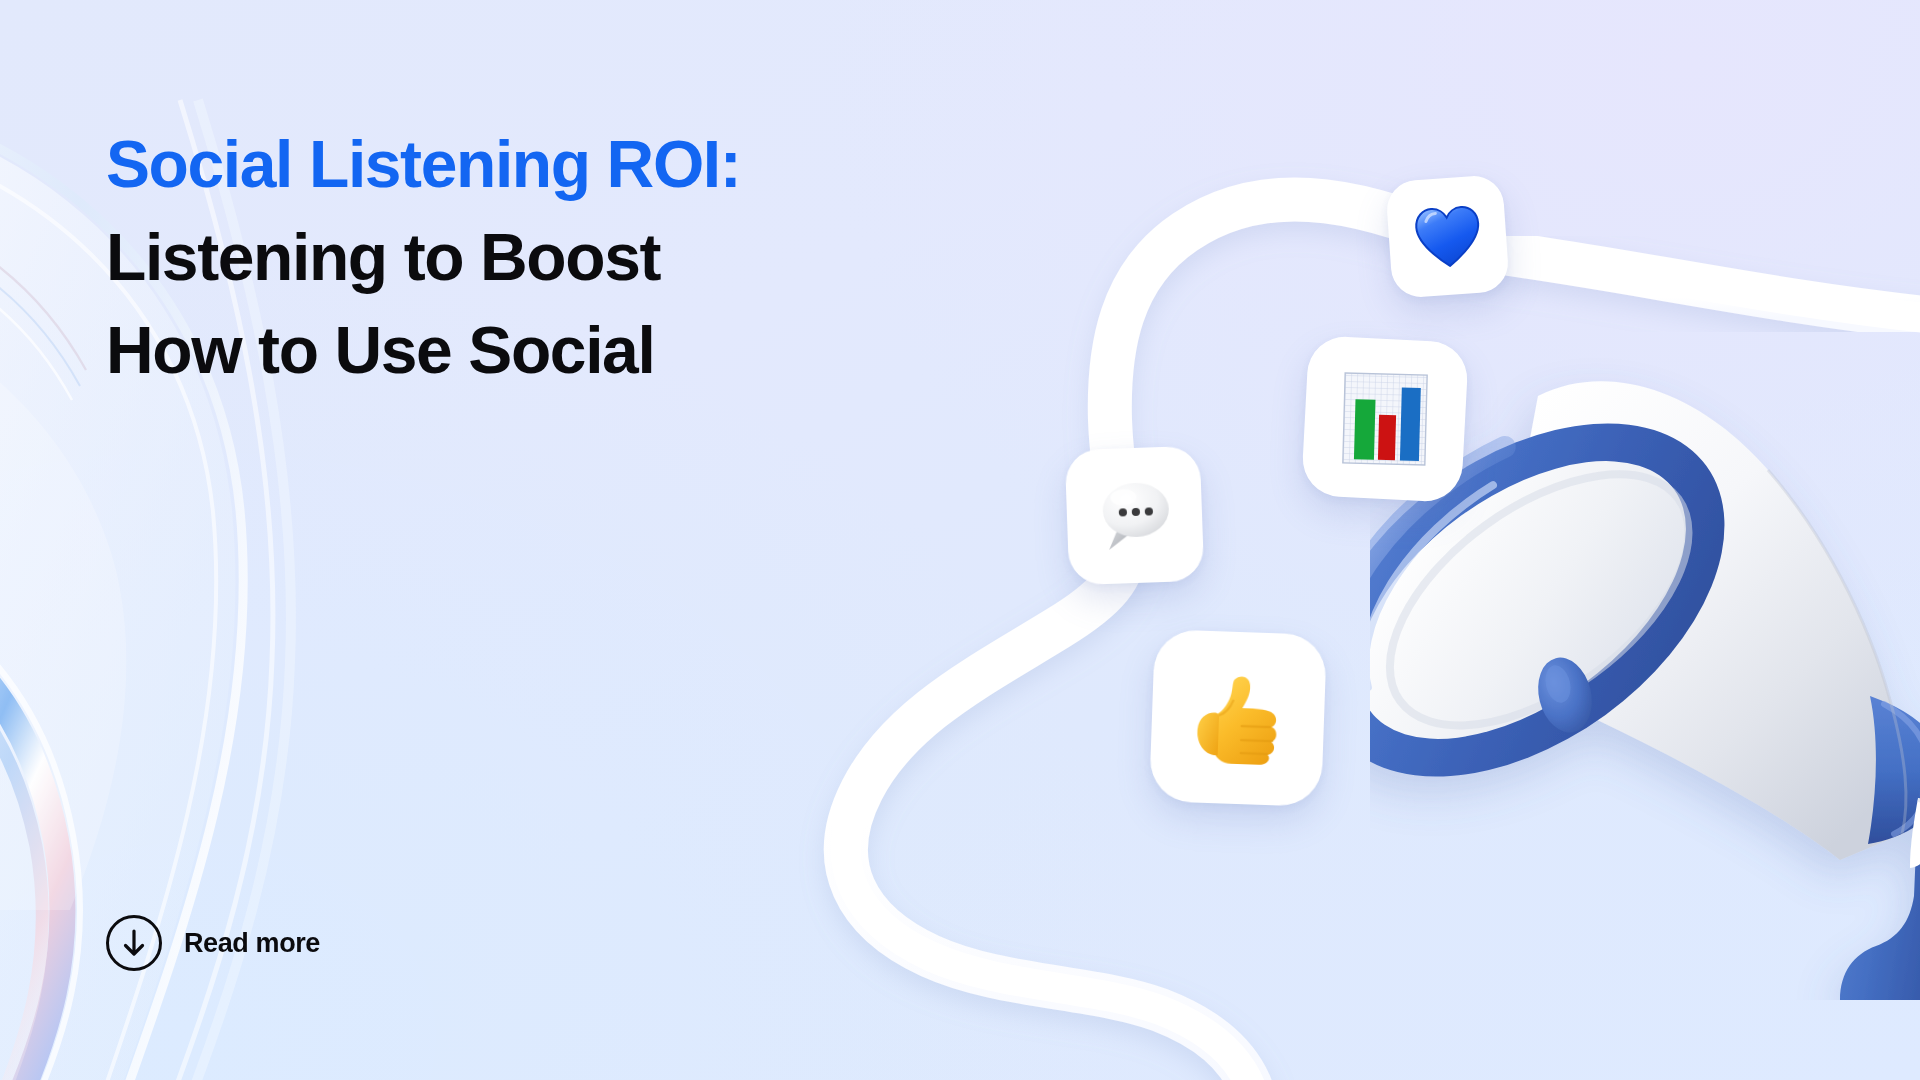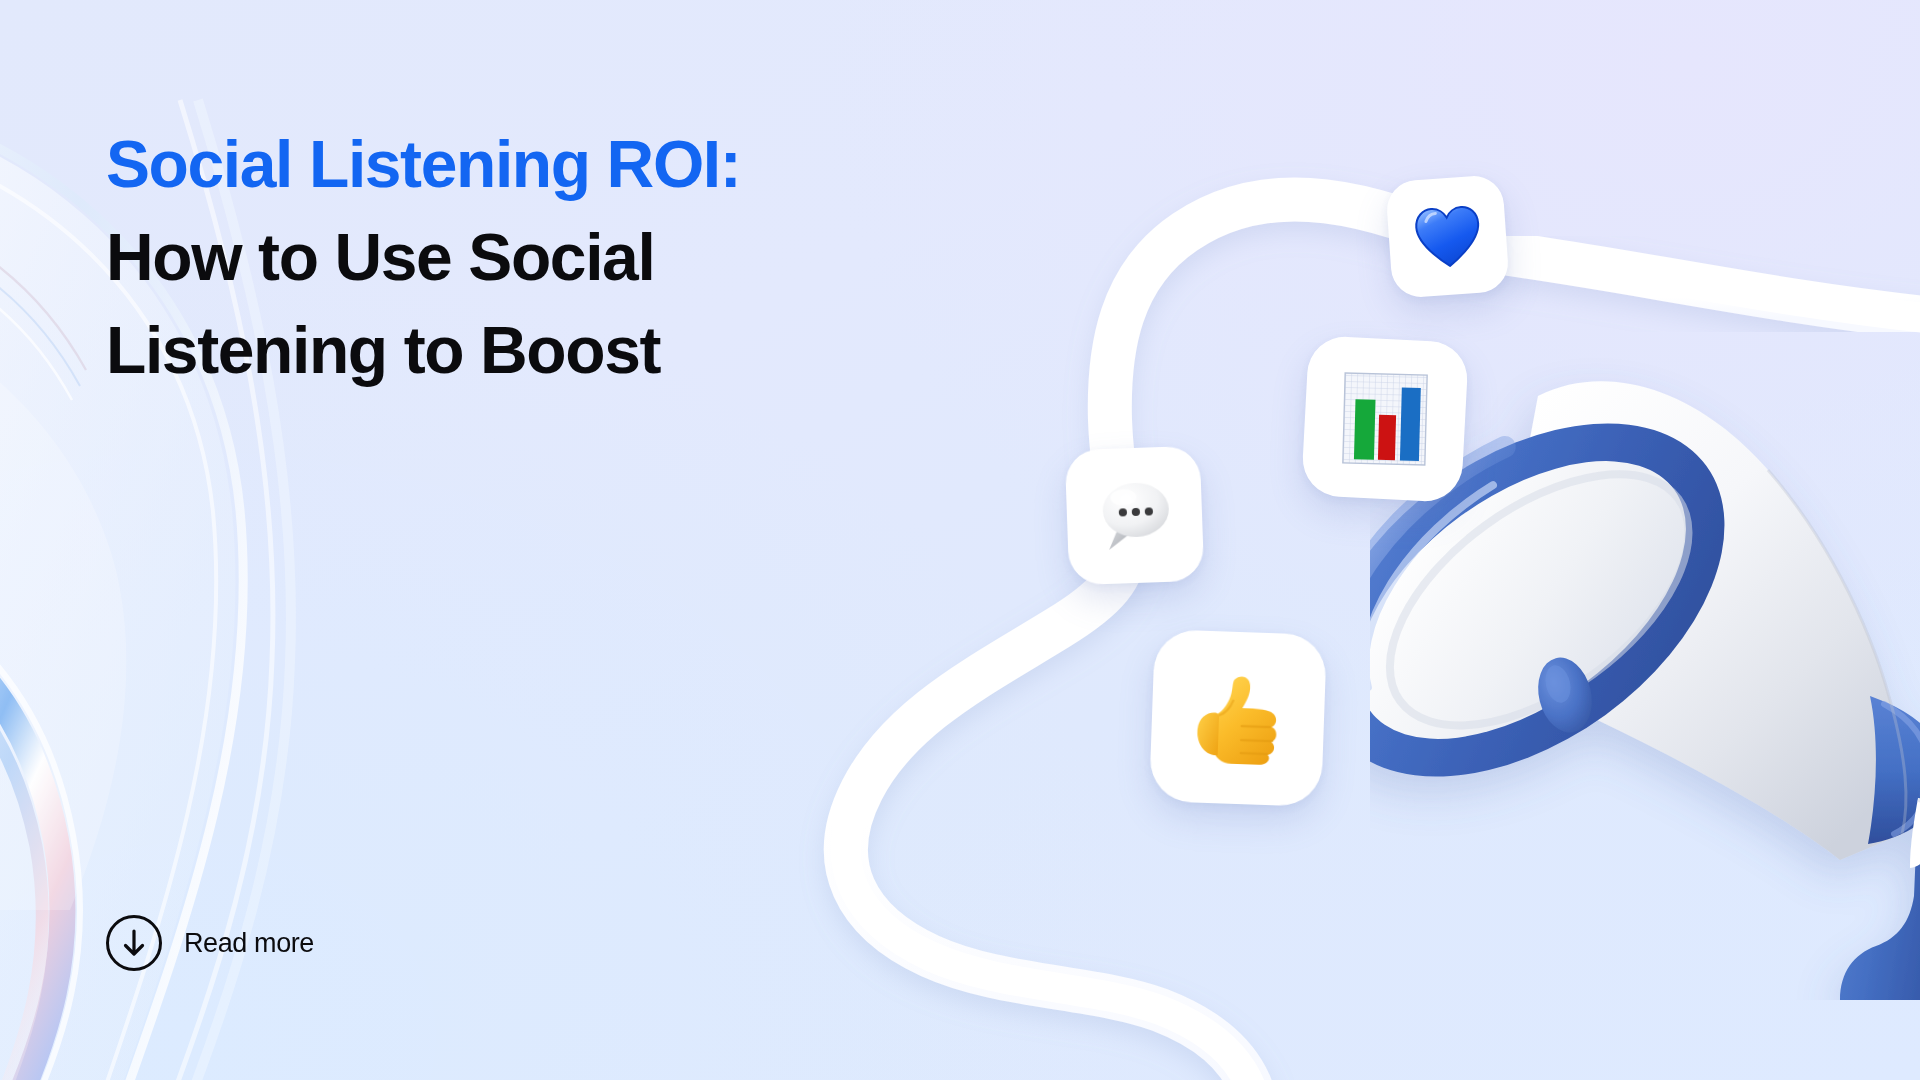--- a/index.html
+++ b/index.html
@@ -52,21 +52,21 @@
     user-select:none;
   }
   #read-more .circle {
     width:56px; height:56px; border-radius:50%;
     border:3.2px solid #0b0b0e;
     display:flex; align-items:center; justify-content:center;
     flex:0 0 auto;
   }
   #read-more .label {
     font-family:"Liberation Sans", sans-serif;
-    font-weight:400;
+    font-weight:700;
     font-size:27px;
     letter-spacing:-0.4px;
     color:#0b0b0e;
   }
 
   
   .emoji-card {
     position:absolute;
     background:#ffffff;
     display:flex; align-items:center; justify-content:center;
@@ -377,22 +377,22 @@
         <path d="M 53 56 L 81 56" stroke="#e39a10" stroke-width="2.4" opacity="0.55" stroke-linecap="round"></path>
         <path d="M 53 70 L 84 70" stroke="#e39a10" stroke-width="2.4" opacity="0.55" stroke-linecap="round"></path>
         <path d="M 53 83 L 79 83" stroke="#e39a10" stroke-width="2.4" opacity="0.55" stroke-linecap="round"></path>
         <path d="M 30 46 C 36 44, 41 38, 44 30" fill="none" stroke="#e39a10" stroke-width="2.2" opacity="0.45"></path>
       </svg>
     </span>
   </div>
 
   <div id="text-block">
     <div class="headline accent">Social Listening ROI:</div>
+    <div class="headline">Listening to Boost</div>
     <div class="headline">How to Use Social</div>
-    <div class="headline">Listening to Boost</div>
   </div>
 
   <div id="read-more">
     <span class="circle">
       <svg width="26" height="28" viewBox="0 0 26 28" xmlns="http://www.w3.org/2000/svg">
         <path d="M13 2 L13 24 M4.5 16.5 L13 25 L21.5 16.5" fill="none" stroke="#0b0b0e" stroke-width="3.2" stroke-linecap="round" stroke-linejoin="round"></path>
       </svg>
     </span>
     <span class="label">Read more</span>
   </div>

